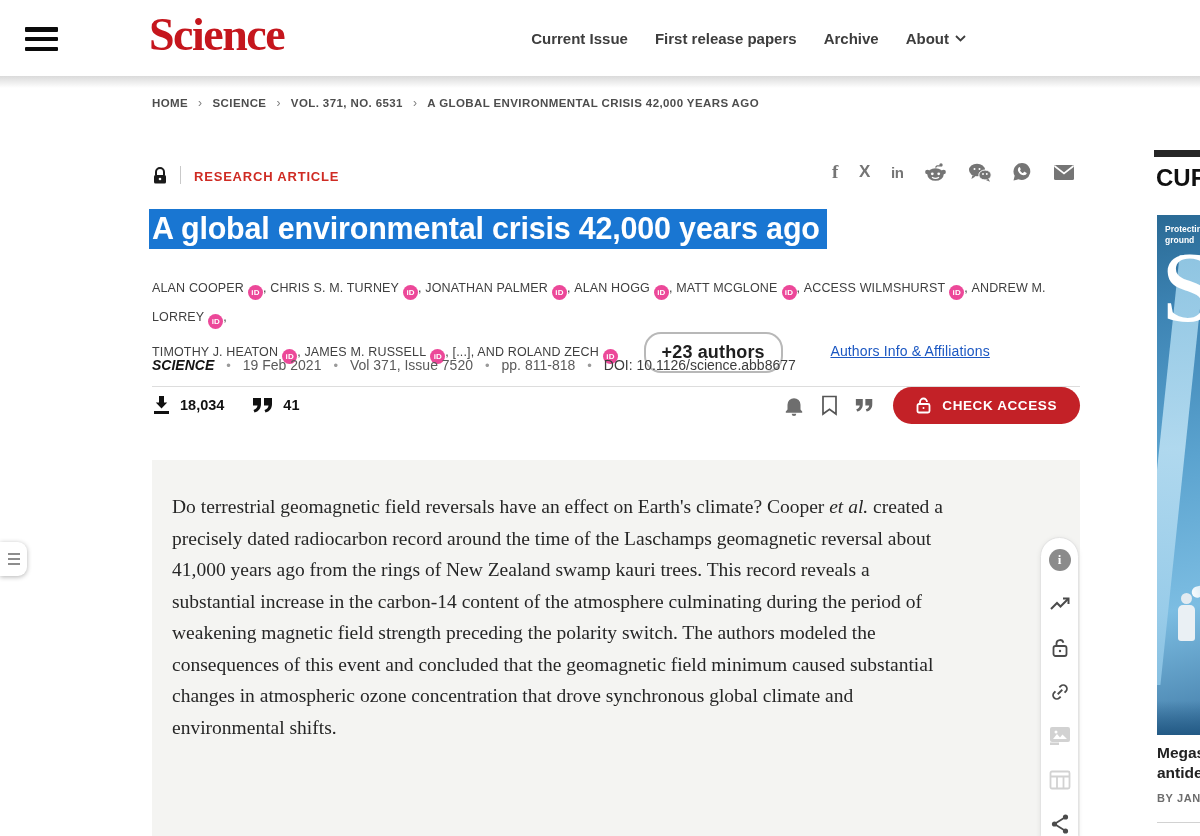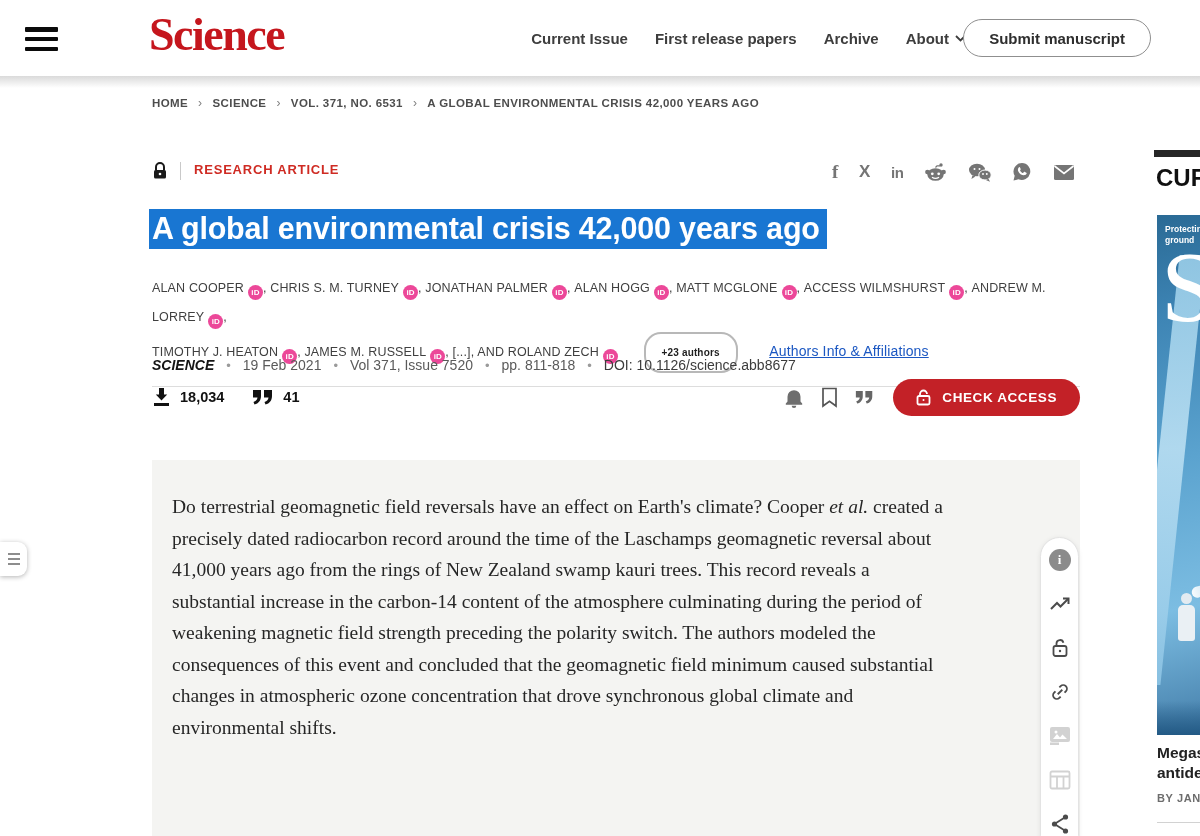--- a/index.html
+++ b/index.html
@@ -15,49 +15,49 @@
   .nav{position:absolute;right:234px;top:0;height:76px;display:flex;align-items:center;gap:27px}
   .nav-item{font-size:15px;font-weight:600;color:#3d3d3d;display:flex;align-items:center;gap:6px;cursor:pointer;white-space:nowrap}
   .submit-btn{position:absolute;right:49px;top:19px;height:38px;padding:0 25px;border:1px solid #8f8f8f;border-radius:19px;background:#fff;font-size:15px;font-weight:600;color:#2e2e2e;display:flex;align-items:center;cursor:pointer;white-space:nowrap}
 
   
   .breadcrumb{position:absolute;left:152px;top:96px;display:flex;align-items:center;gap:10px;font-size:11.5px;font-weight:700;color:#4d4d4d;letter-spacing:.4px;white-space:nowrap}
   .crumb{cursor:pointer}
   .crumb-sep{color:#808080;font-weight:400;font-size:12px}
 
   
-  .category-row{position:absolute;left:153px;top:162px;display:flex;align-items:flex-start;height:22px}
+  .category-row{position:absolute;left:153px;top:162px;display:flex;align-items:flex-end;height:22px}
   .cat-divider{width:1px;height:18px;background:#c9c9c9;margin:0 13px}
   .category-label{color:#cf2b23;font-size:13px;font-weight:700;letter-spacing:.8px}
   .social-row{position:absolute;left:832px;top:160px;width:243px;display:flex;justify-content:space-between;align-items:center;height:24px}
   .social-icon{color:#757575;cursor:pointer;display:flex;align-items:center;font-weight:700}
   .si-f{font-size:19px;font-family:"Liberation Serif",serif}
   .si-x{font-size:17px}
   .si-in{font-size:15px;letter-spacing:-.5px}
 
   
   .title-wrap{position:absolute;left:149px;top:208px;width:940px}
   .title-highlight{display:inline;background:#1976d2;color:#fff;font-size:30.5px;font-weight:700;line-height:41px;padding:2px 7px 4px 3px;letter-spacing:-.2px}
 
   
   .authors{position:absolute;left:152px;top:274px;width:925px;font-size:12.5px;color:#3f3f3f;line-height:29px;letter-spacing:.15px}
   .author-name{text-underline-offset:3px;text-decoration-color:#8f8f8f;font-weight:500;cursor:pointer}
   .orcid{display:inline-flex;width:15px;height:15px;border-radius:50%;background:#ec4899;color:#fff;font-size:8px;font-weight:700;align-items:center;justify-content:center;margin-left:4px;vertical-align:-3px;cursor:pointer}
-  .more-authors{display:inline-block;margin-left:22px;border:2px solid #b8b8b8;border-radius:17px;padding:4px 16px;font-size:10px;font-weight:700;color:#1f1f1f;background:#fff;vertical-align:middle;cursor:pointer}
-  .authors-info-link{margin-left:28px;color:#1b57c2;text-decoration:underline;font-size:14px;font-weight:500;cursor:pointer}
+  .more-authors{display:inline-block;margin-left:22px;border:2px solid #b8b8b8;border-radius:17px;padding:4px 16px;font-size:18px;font-weight:700;color:#1f1f1f;background:#fff;vertical-align:middle;cursor:pointer}
+  .authors-info-link{margin-left:44px;color:#1b57c2;text-decoration:underline;font-size:14px;font-weight:500;cursor:pointer}
 
   
   .meta-row{position:absolute;left:152px;top:357px;display:flex;align-items:center;gap:12px;font-size:14px;color:#5a5a5a;white-space:nowrap}
   .meta-journal{font-weight:700;font-style:italic;color:#141414}
   .meta-dot{color:#9a9a9a;font-size:13px}
   .meta-doi{color:#3c3c3c;cursor:pointer}
   .meta-hr{position:absolute;left:152px;top:386px;width:928px;border-top:1px solid #ddd}
 
   
-  .metrics-row{position:absolute;left:152px;top:377px;width:928px;height:40px;display:flex;}
+  .metrics-row{position:absolute;left:152px;top:385px;width:928px;height:40px;display:flex;}
   .metric{display:flex;align-items:center;gap:9px;margin-right:28px}
   .metric-value{font-size:14.5px;font-weight:700;color:#111}
   .actions{margin-left:auto;display:flex;align-items:center;gap:17px}
   .action-icon{cursor:pointer;display:flex;align-items:center}
   .check-access{height:37px;background:#c32127;border-radius:22px;color:#fff;font-size:13.5px;font-weight:700;letter-spacing:.6px;display:flex;align-items:center;gap:11px;padding:0 23px;border:none;cursor:pointer;margin-left:2px}
 
   
   .summary-box{position:absolute;left:152px;top:460px;width:928px;height:376px;background:#f4f4f2;padding:31px 20px 0}
   .summary-heading{font-size:25px;font-weight:700;color:#1b1b1b;letter-spacing:.2px}
   .summary-para{font-family:"Liberation Serif",serif;font-size:19.5px;line-height:31.5px;color:#262626;max-width:778px}
@@ -107,21 +107,20 @@
     <span class="nav-item">
         <span>Archive</span>
       </span>
     <span class="nav-item">
         <span>About</span>
       <svg width="11" height="7" viewBox="0 0 11 7" fill="none" stroke="#3d3d3d" stroke-width="1.8">
           <path d="M1 1l4.5 4.5L10 1"></path>
         </svg>
     </span>
   </nav>
-  <button class="submit-btn">Submit manuscript</button>
 </div>
 <div class="header-shadow"></div>
 
 <div class="breadcrumb">
   <span class="crumb">HOME</span>
   <span class="crumb-sep">›</span>
   <span class="crumb">SCIENCE</span>
   <span class="crumb-sep">›</span>
   <span class="crumb">VOL. 371, NO. 6531</span>
   <span class="crumb-sep">›</span>

